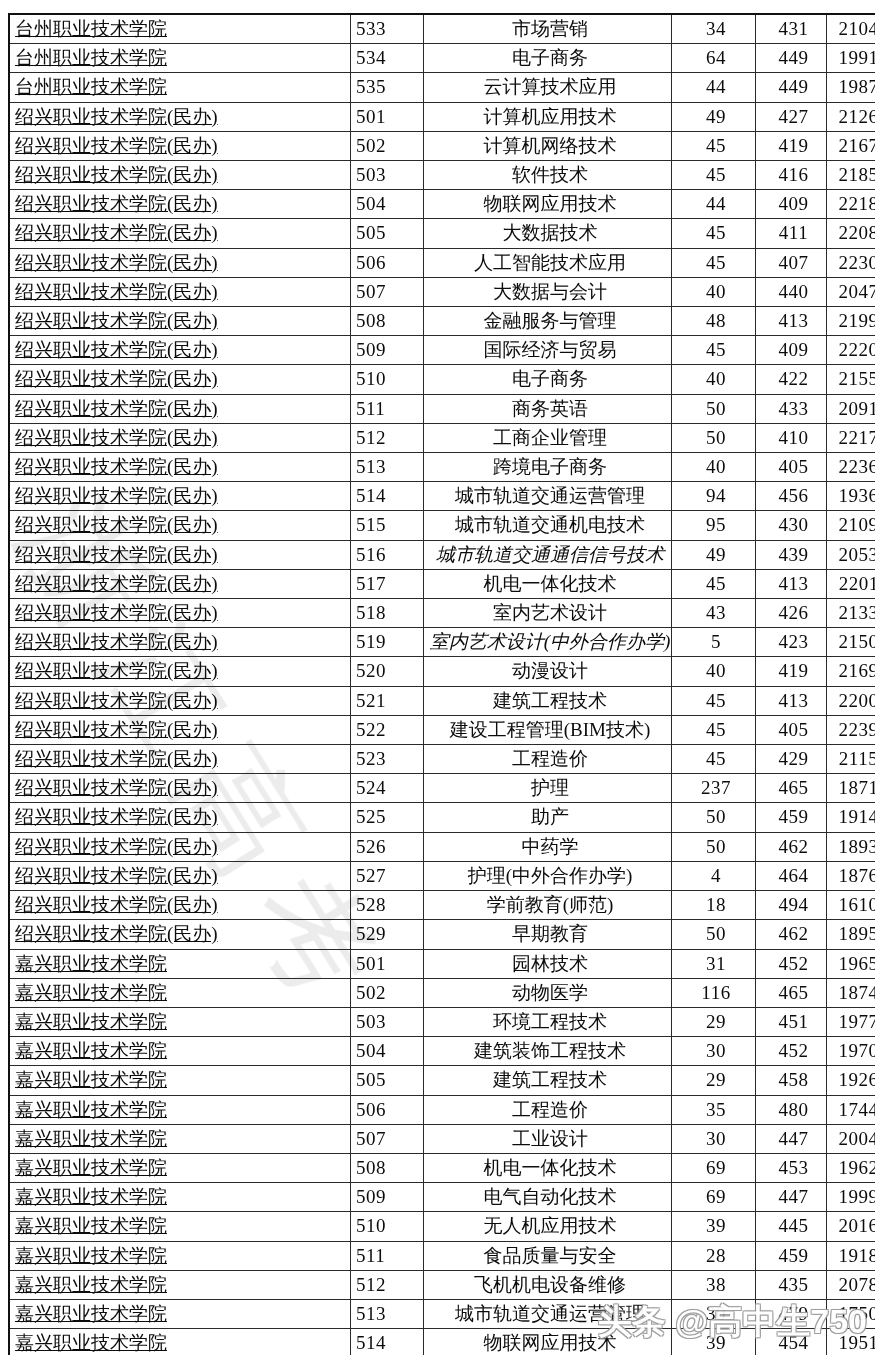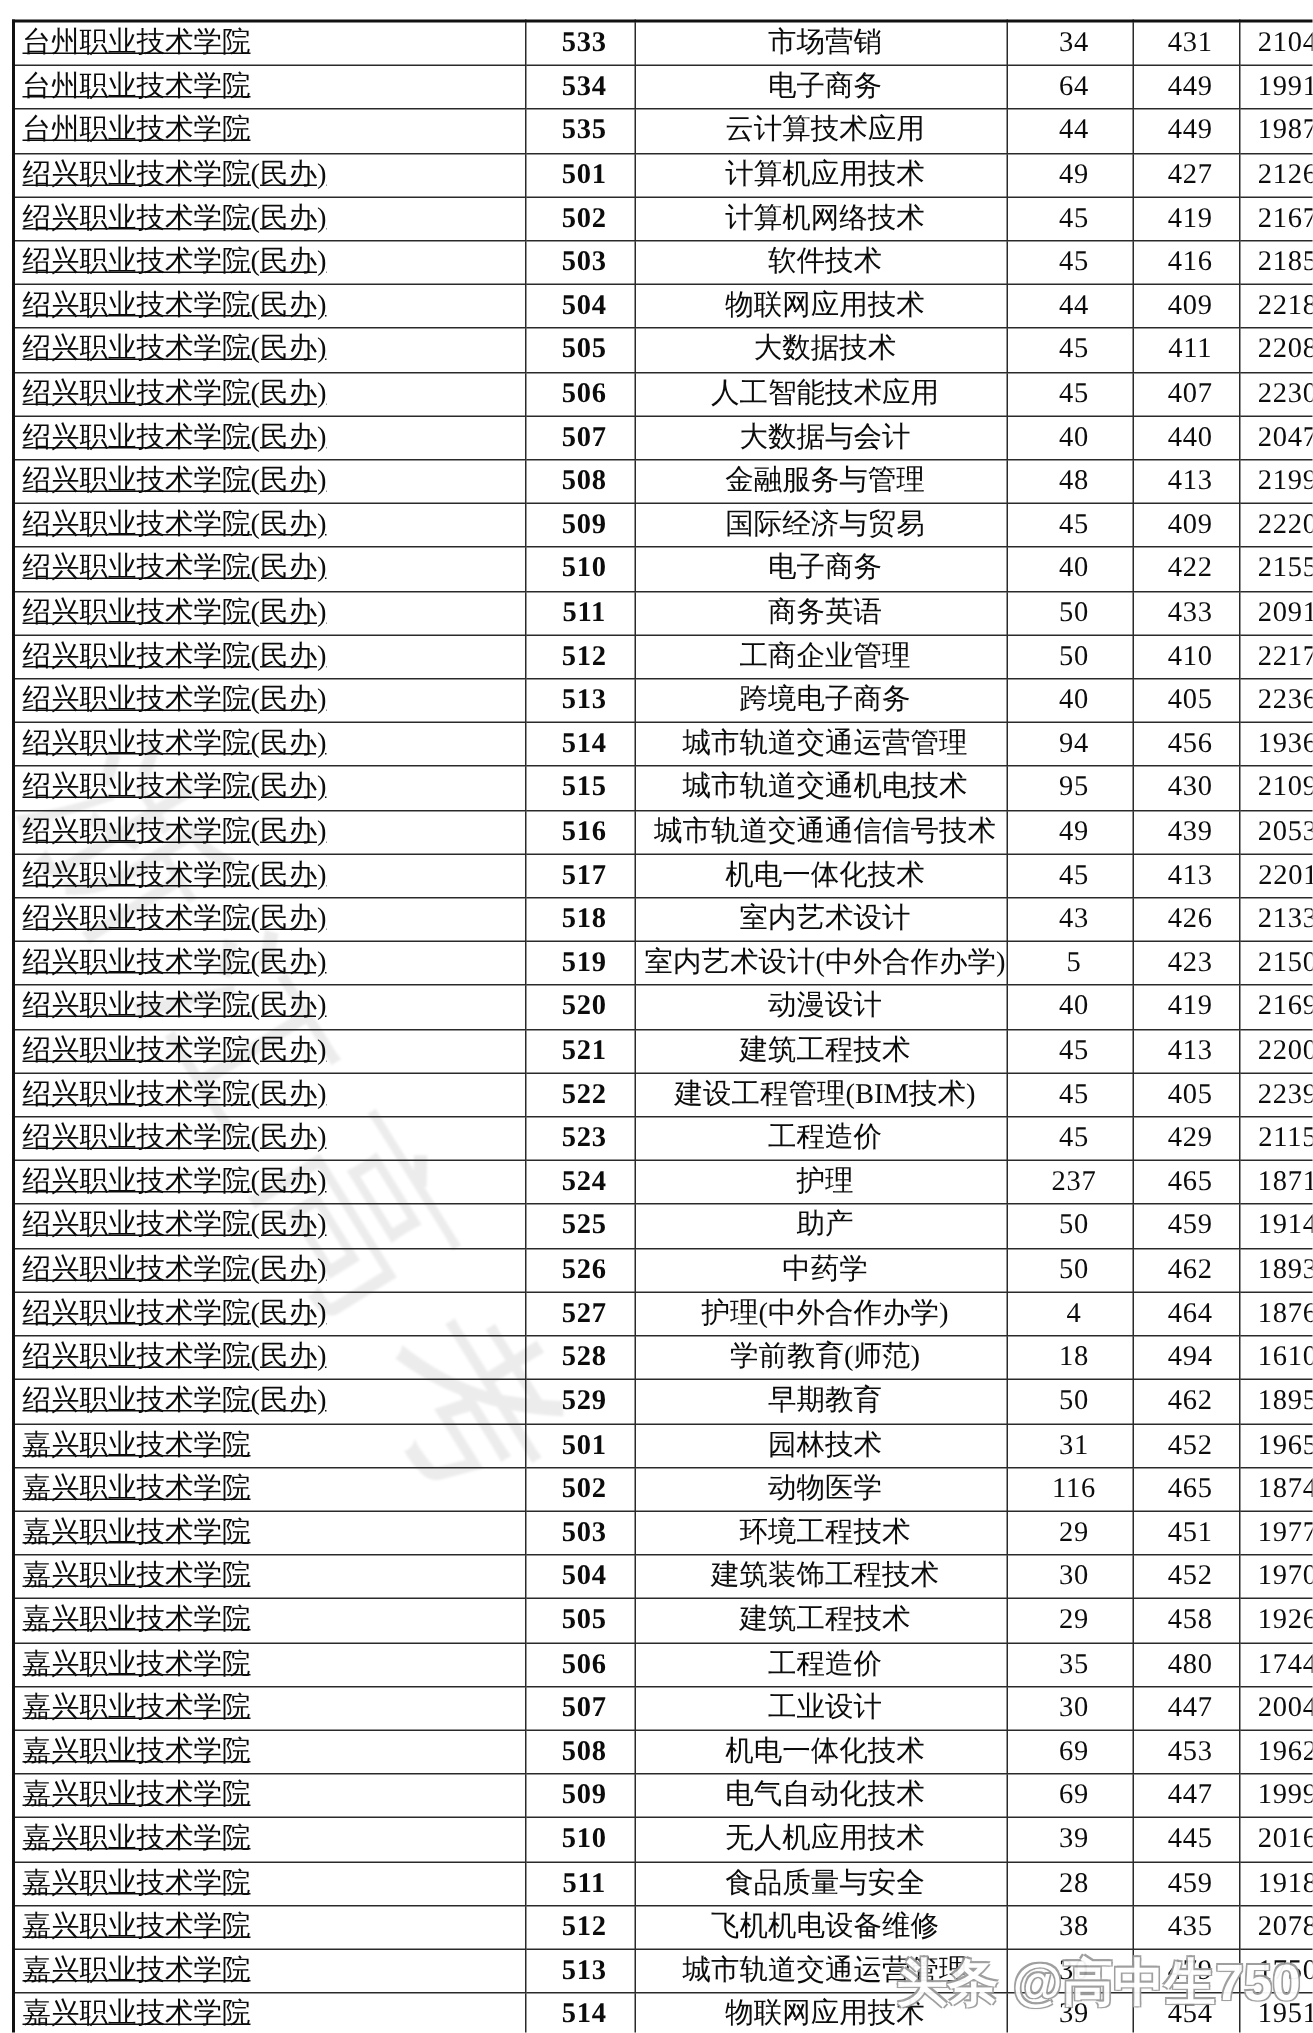--- a/index.html
+++ b/index.html
@@ -76,31 +76,31 @@
     height: 28.2px;
     padding: 0 0 0 5px;
     font-size: 19px;
     line-height: 28.2px;
     color: #0c0c0c;
     overflow: visible;
     white-space: nowrap;
     background: transparent;
   }
   .c-school { width: 335px; text-align: left; text-decoration: underline; }
-  .c-code   { width: 67px;  text-align: center; padding: 0; font-weight: bold; }
+  .c-code   { width: 67px;  text-align: left; padding: 0; }
   .c-major  { width: 242px; text-align: center; }
   .c-plan   { width: 78px;  text-align: center; padding: 0; }
   .c-score  { width: 65px;  text-align: center; padding: 0; margin-top: 48px; }
   .c-rank   { width: 73px;  text-align: center; padding: 0; }
 
   
   .num { font-family: "Liberation Serif", "DejaVu Serif", serif; letter-spacing: 0.5px; }
 
   
-  td.overflow-cell { position: relative; }
+  td.overflow-cell { position: relative; font-style: italic; }
   td.overflow-cell > span { position: relative; display: inline-block; }
 </style>
 </head>
 <body>
 
 <div id="wm-diagonal">浙江高考</div>
 
 <div id="table-wrap">
   <table class="score-table">
     <tbody id="table-body">

